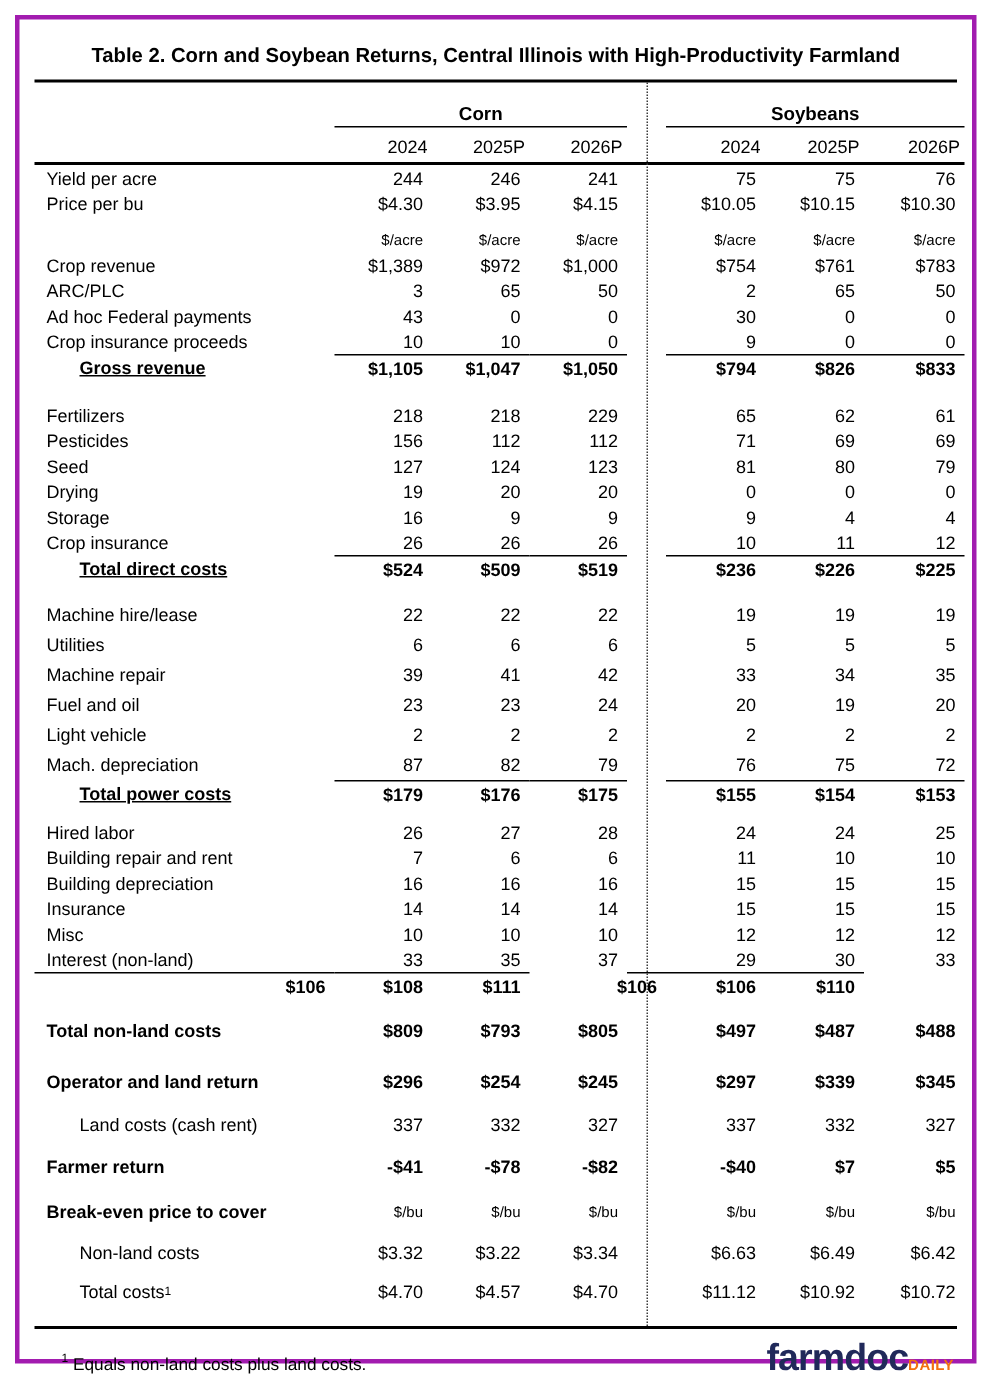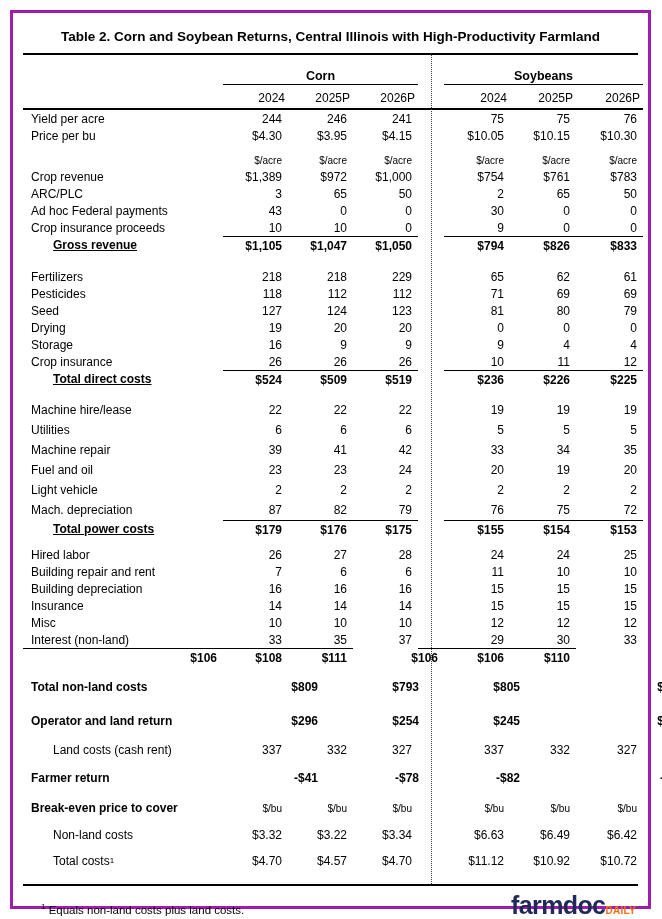--- a/index.html
+++ b/index.html
@@ -70,21 +70,21 @@
   .header-rule { border-top: 2px solid #000; height: 0; }
 
   
   .t-data  { height: 17px; }
   .t-tall  { height: 20px; }
   .t-units { height: 17px; }
   .t-units .cell.val { font-size: 10px; align-items: flex-end; padding-bottom: 2px; }
   .t-subtotal { height: 18px; }
   .t-subtotal .cell.lbl { font-weight: bold; padding-left: 30px; text-decoration: underline; }
   .t-subtotal .cell.val { font-weight: bold; border-top: 1px solid #000; }
-  .t-total { height: 18px; gap: 36px; }
+  .t-total { height: 18px; }
   .t-total .cell.lbl, .t-total .cell.val { font-weight: bold; }
   .t-indent { height: 18px; }
   .t-indent .cell.lbl { padding-left: 30px; }
   .t-breakeven { height: 18px; }
   .t-breakeven .cell.lbl { font-weight: bold; }
   .t-breakeven .cell.val { font-size: 10px; }
   .t-spacer { display: block; }
 
   sup { font-size: 8px; line-height: 0; vertical-align: super; }
 
@@ -221,21 +221,21 @@
             <div class="cell val">218</div>
             <div class="cell val">218</div>
             <div class="cell val">229</div>
             <div class="cell gap"></div>
             <div class="cell val">65</div>
             <div class="cell val">62</div>
             <div class="cell val">61</div>
           </div>
           <div class="trow t-data">
             <div class="cell lbl">Pesticides</div>
-            <div class="cell val">118</div>
+            <div class="cell val">156</div>
             <div class="cell val">112</div>
             <div class="cell val">112</div>
             <div class="cell gap"></div>
             <div class="cell val">71</div>
             <div class="cell val">69</div>
             <div class="cell val">69</div>
           </div>
           <div class="trow t-data">
             <div class="cell lbl">Seed</div>
             <div class="cell val">127</div>

